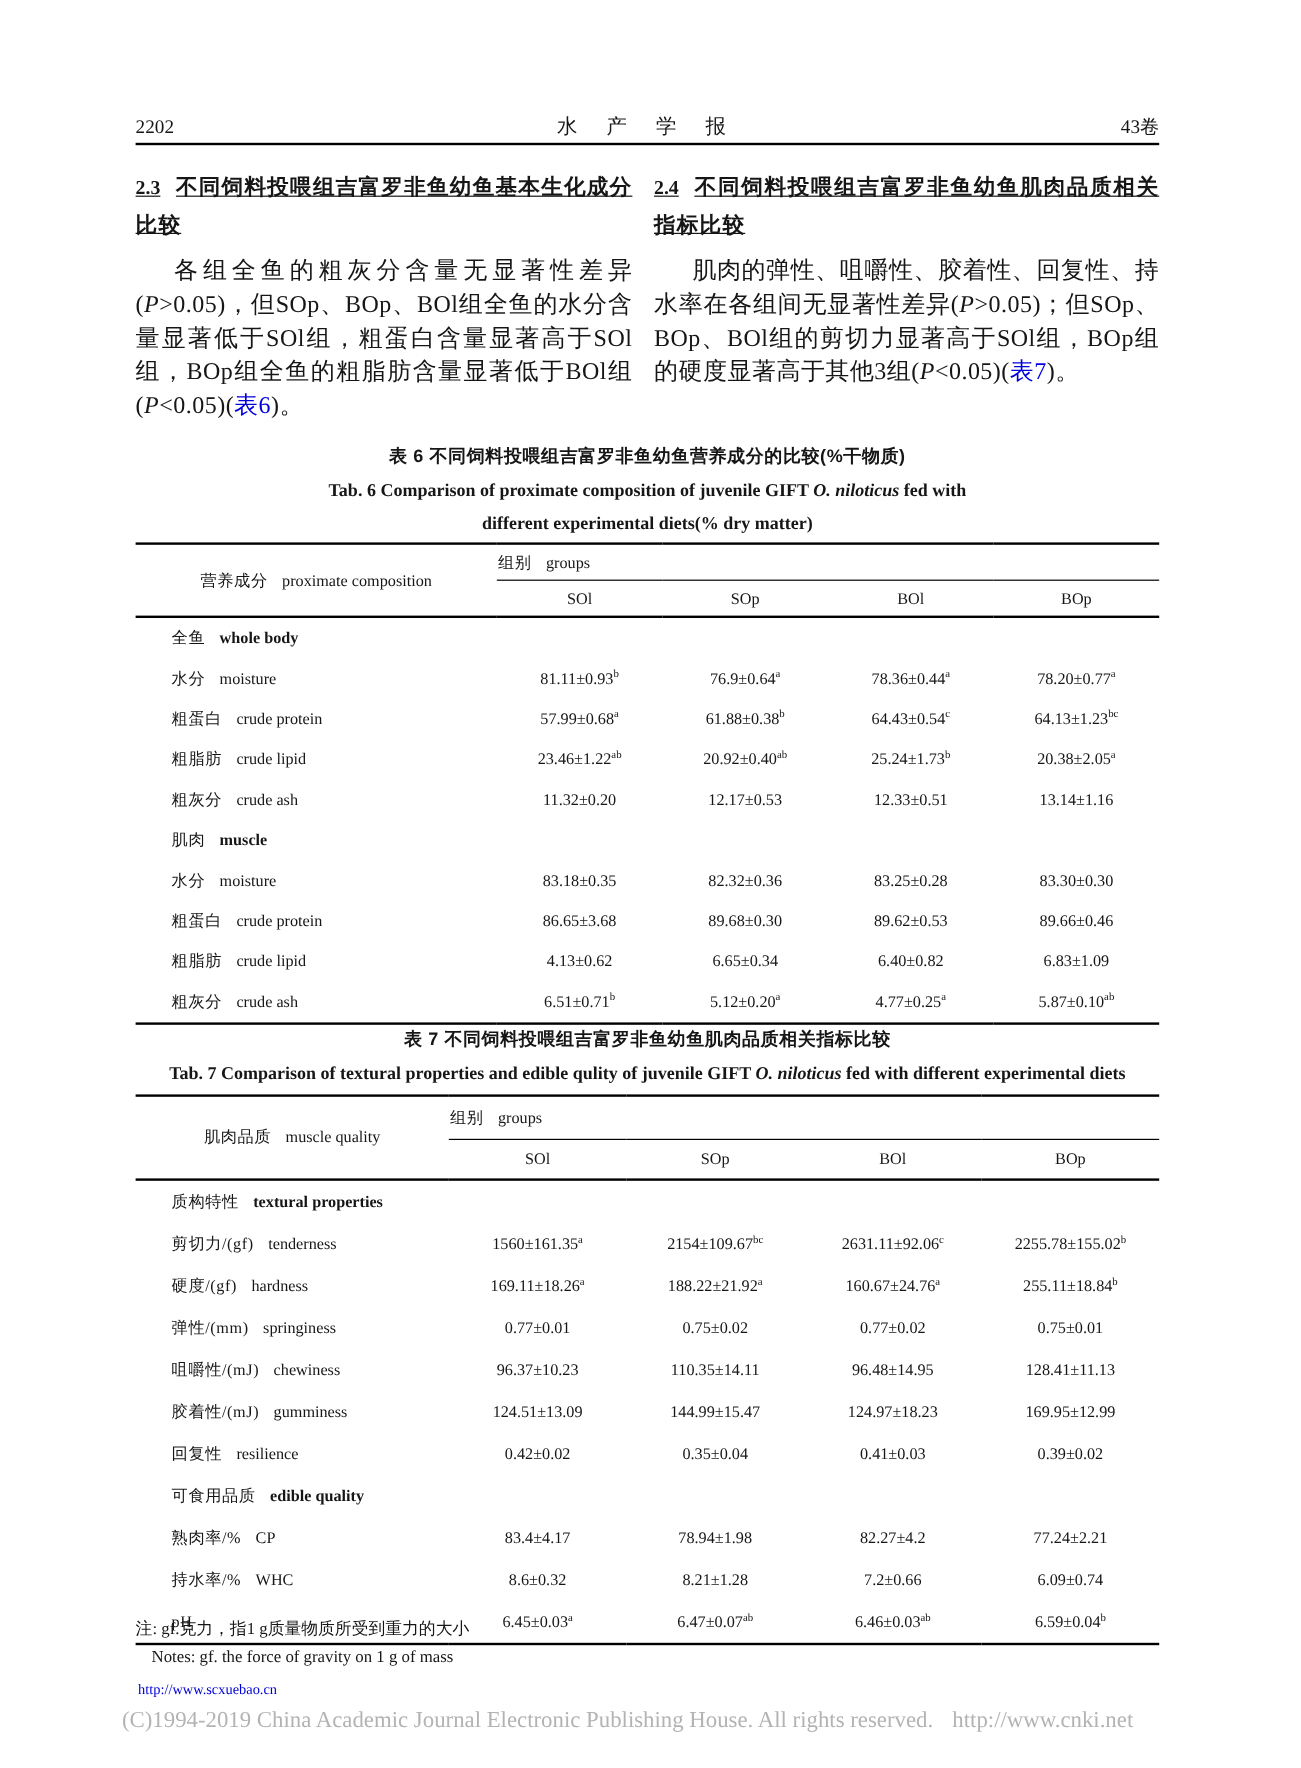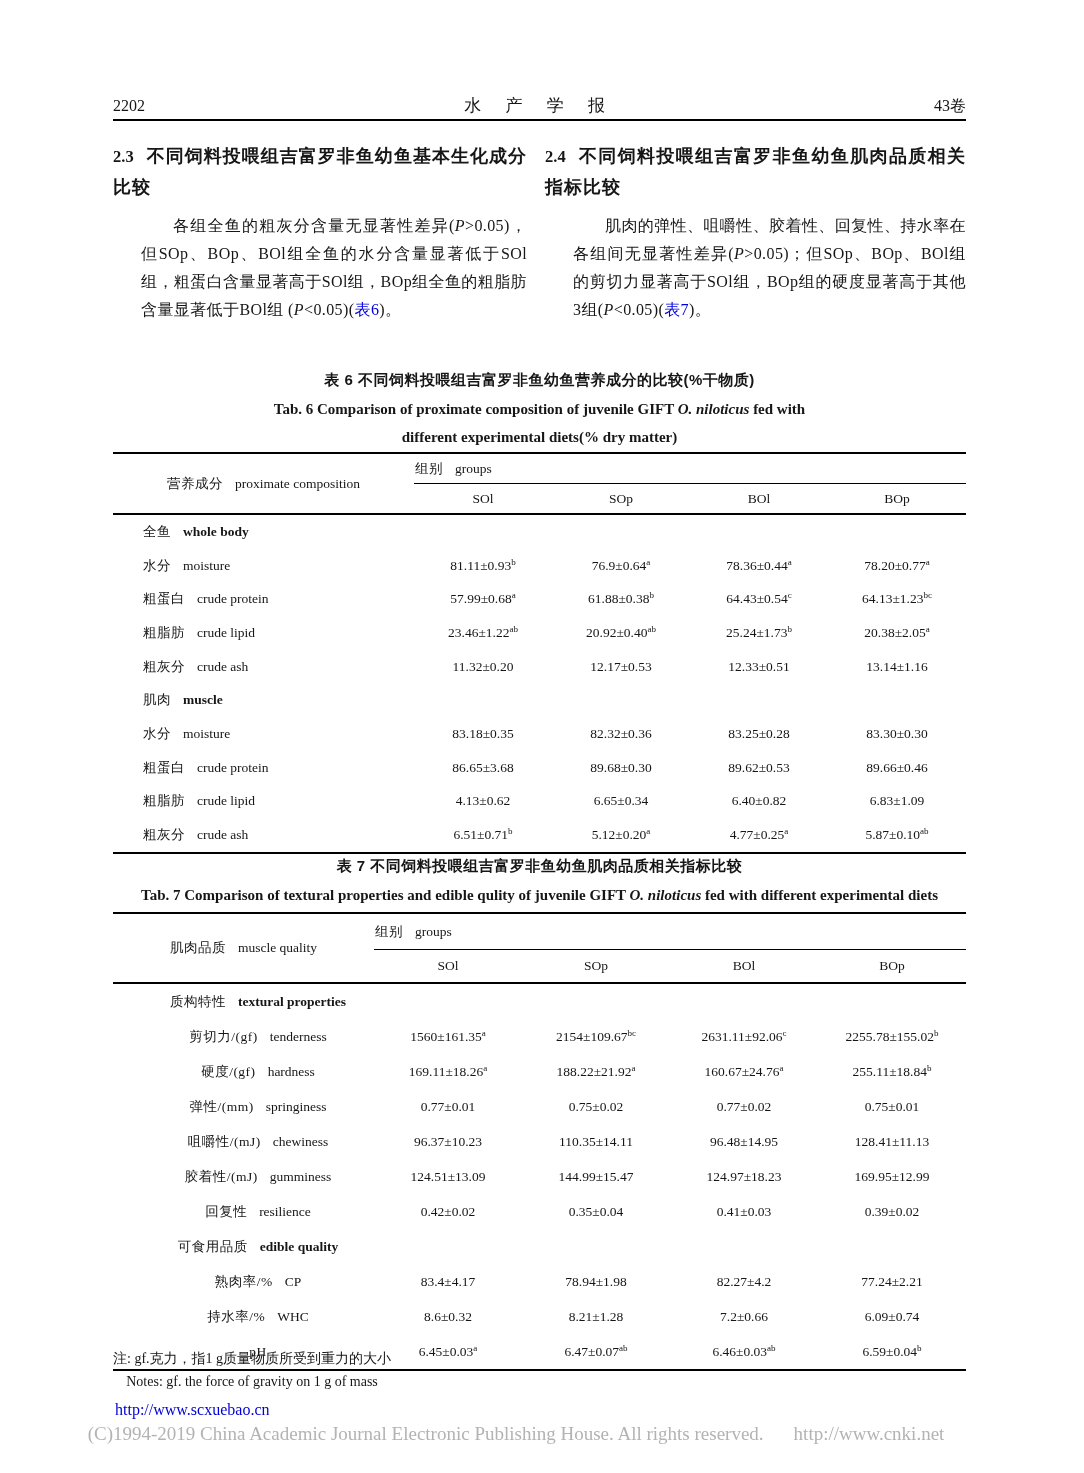--- a/index.html
+++ b/index.html
@@ -10,63 +10,63 @@
   .runhead{position:absolute;left:113px;top:94px;width:853px;display:flex;
            justify-content:space-between;align-items:baseline;font-size:16px;}
   .runhead .mid{letter-spacing:10px;font-size:17px;}
   .headrule{position:absolute;left:113px;top:119px;width:853px;height:2.4px;background:#000;}
 
   
   .col{position:absolute;top:141px;}
   .col.left{left:113px;width:414px;}
   .col.right{left:545px;width:421px;}
   .sech{font-family:"Liberation Sans","DejaVu Sans",sans-serif;font-weight:bold;
-        font-size:18px;line-height:30px;letter-spacing:1px;text-align:justify;}
+        font-size:18px;line-height:30px;letter-spacing:1px;text-align:justify;text-decoration:underline;}
   .sech .num{font-family:"Liberation Serif",serif;font-size:16.5px;letter-spacing:0;
              margin-right:13px;}
-  .para{margin-top:10px;font-size:16px;line-height:28px;text-align:justify;
-        text-indent:32px;letter-spacing:0.4px;margin-left:28px;}
+  .para{margin-top:10px;font-size:20px;line-height:28px;text-align:justify;
+        text-indent:32px;letter-spacing:0.4px;}
   .it{font-style:italic;}
   .link{color:#0000dd;}
   .b{font-weight:bold;}
 
   
   .cap{position:absolute;left:113px;width:853px;text-align:center;}
   .capzh{font-family:"Liberation Sans","DejaVu Sans",sans-serif;font-weight:bold;
          font-size:15px;letter-spacing:0.5px;}
   .capen{font-weight:bold;font-size:15px;}
 
   
   .datatable{position:absolute;left:113px;width:853px;border-collapse:collapse;
              table-layout:fixed;border-top:2.6px solid #000;border-bottom:2.6px solid #000;
              font-size:13.5px;}
   .datatable th{font-weight:normal;}
   .datatable thead{border-bottom:2.6px solid #000;}
   .grp{border-bottom:1.5px solid #000;text-align:left;}
   .h2 th{text-align:center;}
   .t6 .h1 th{height:27px;} .t6 .h2 th{height:27px;} .t6 tbody td{height:31.7px;}
-  .t7 .h1 th{height:33px;} .t7 .h2 th{height:30px;} .t7 tbody td{height:33px;text-align:center;}
+  .t7 .h1 th{height:33px;} .t7 .h2 th{height:30px;} .t7 tbody td{height:33px;}
   .t6 col.c-lbl{width:301px;} .t6 col.c-d{width:138px;}
   .t7 col.c-lbl{width:261px;} .t7 col.c-d{width:148px;}
   .lbl-h{text-align:center;}
   td.lbl{padding-left:30px;text-align:left;white-space:nowrap;}
   td.val{text-align:center;white-space:nowrap;}
   .en{margin-left:12px;}
   sup{font-size:9px;line-height:0;}
   .zh{letter-spacing:0.5px;}
 
   
   .notes{position:absolute;left:113px;top:1347px;font-size:14px;line-height:23px;text-align:center;}
 
   
-  .sxurl{position:absolute;left:115px;top:1401px;font-size:16px;color:#0000d8;}
+  .sxurl{position:absolute;left:115px;top:1401px;font-size:12px;color:#0000d8;}
   .copyline{position:absolute;left:0;top:1423px;width:1048px;text-align:center;
             font-size:19px;color:#b3b3b3;}
   .copyline span{margin:0 14px 0 0;}
-  .copyline .cnki{margin:16px;}
+  .copyline .cnki{margin:2px;}
 </style>
 </head>
 <body>
 
 <div class="page">
 
   <div class="runhead">
     <span>2202</span>
     <span class="mid">水  产  学  报</span>
     <span>43卷</span>

